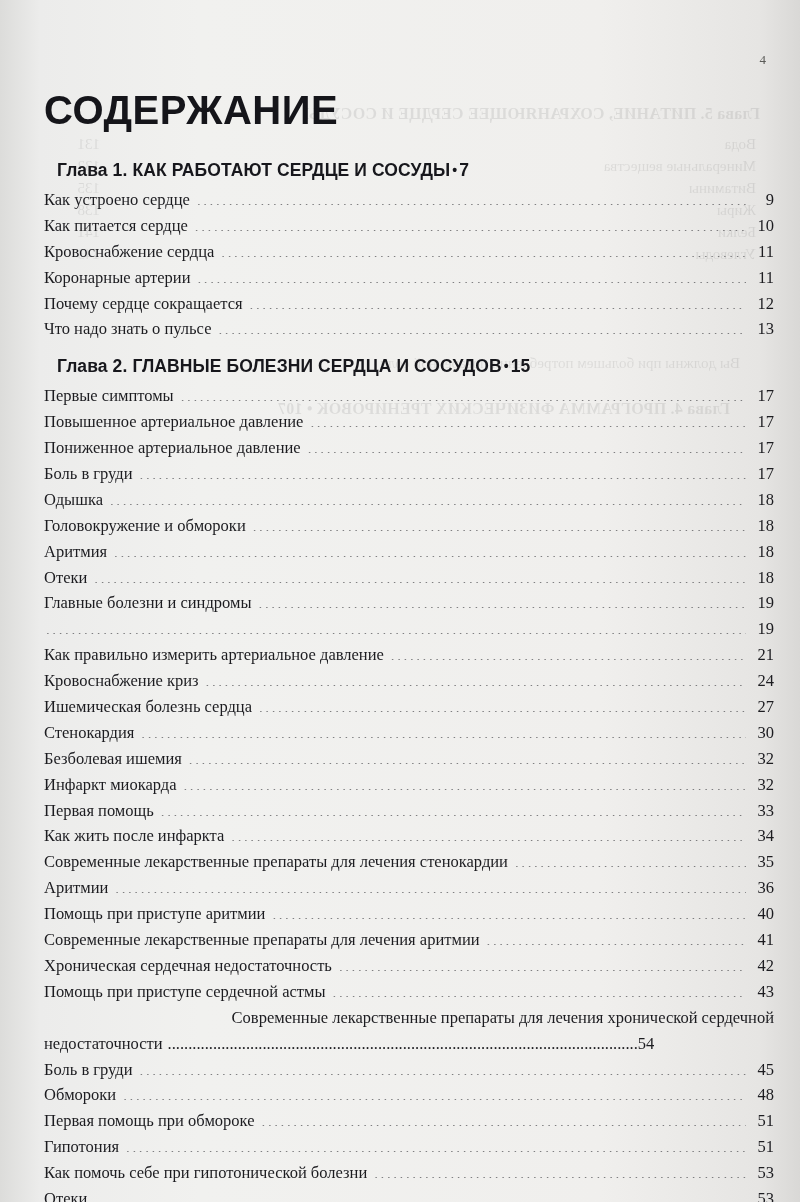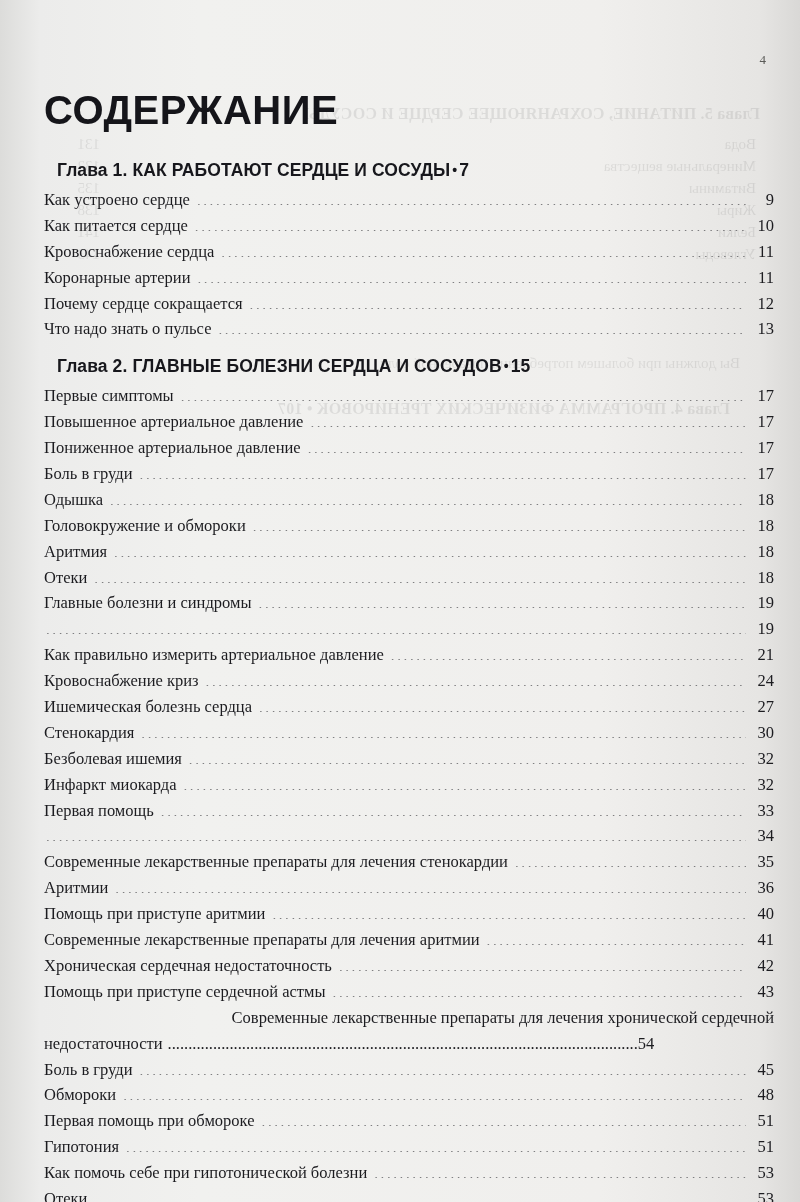--- a/index.html
+++ b/index.html
@@ -277,20 +277,21 @@
       <span class="label">Инфаркт миокарда</span>
       <span class="leader">..................................................................................................................</span>
       <span class="page">32</span>
     </div>
     <div class="toc-row">
       <span class="label">Первая помощь</span>
       <span class="leader">..................................................................................................................</span>
       <span class="page">33</span>
     </div>
     <div class="toc-row">
+      <span class="label">Как жить после инфаркта</span>
       <span class="leader">..................................................................................................................</span>
       <span class="page">34</span>
     </div>
     <div class="toc-row">
       <span class="label">Современные лекарственные препараты для лечения стенокардии</span>
       <span class="leader">..................................................................................................................</span>
       <span class="page">35</span>
     </div>
     <div class="toc-row">
       <span class="label">Аритмии</span>

